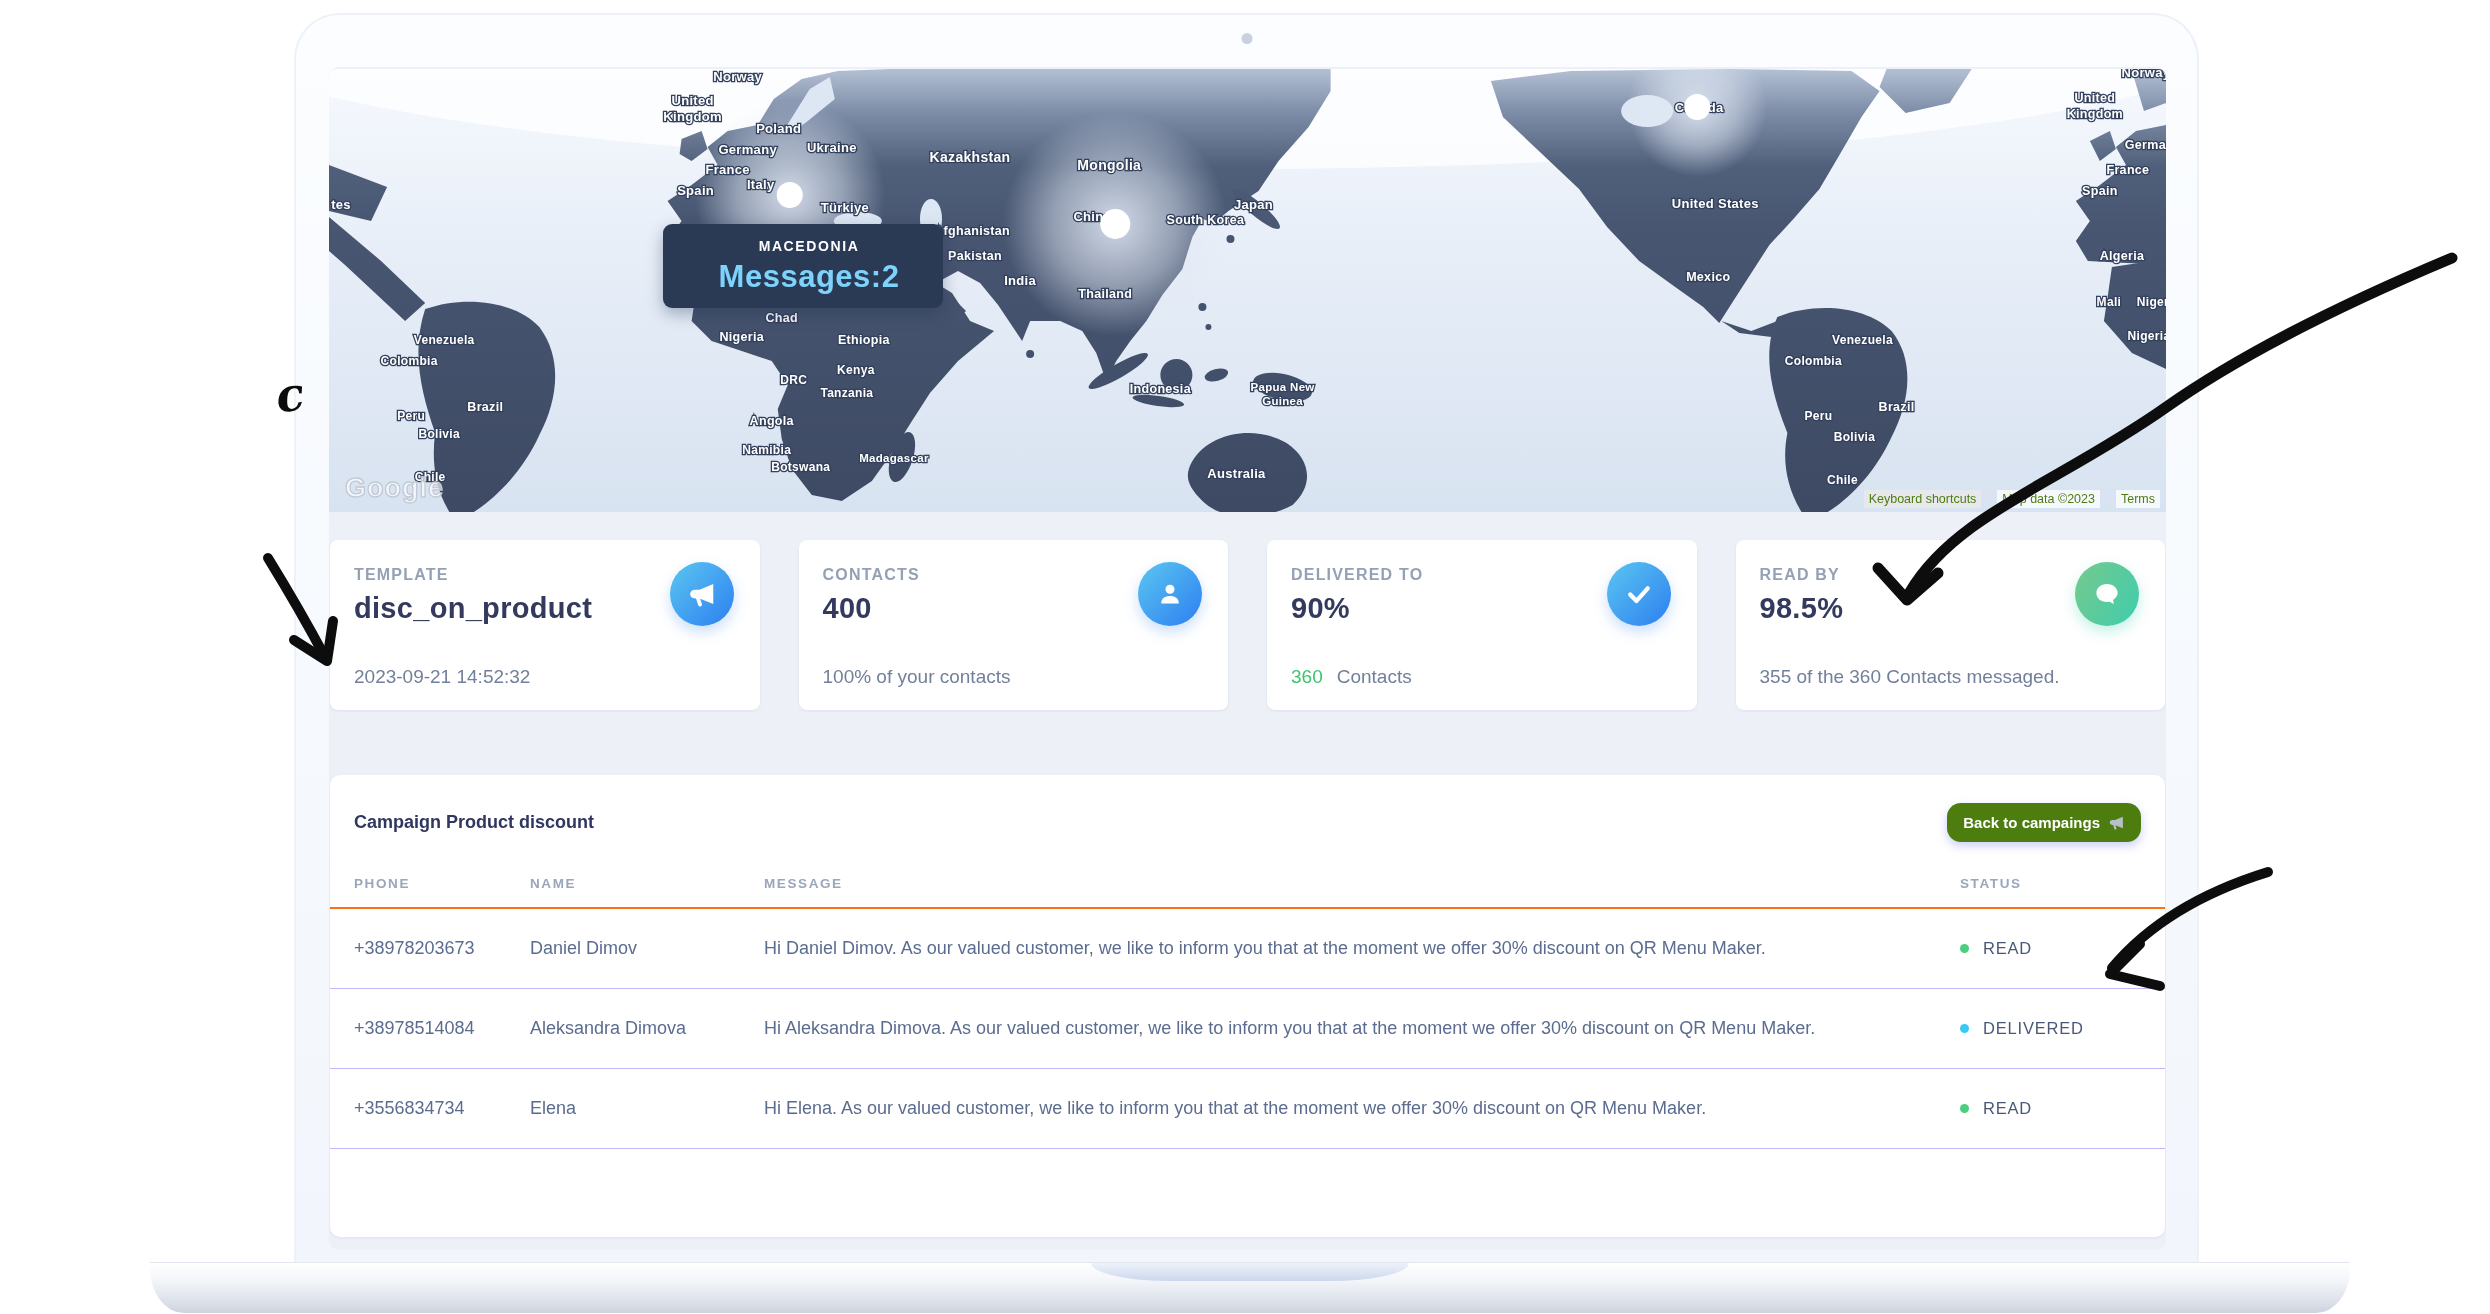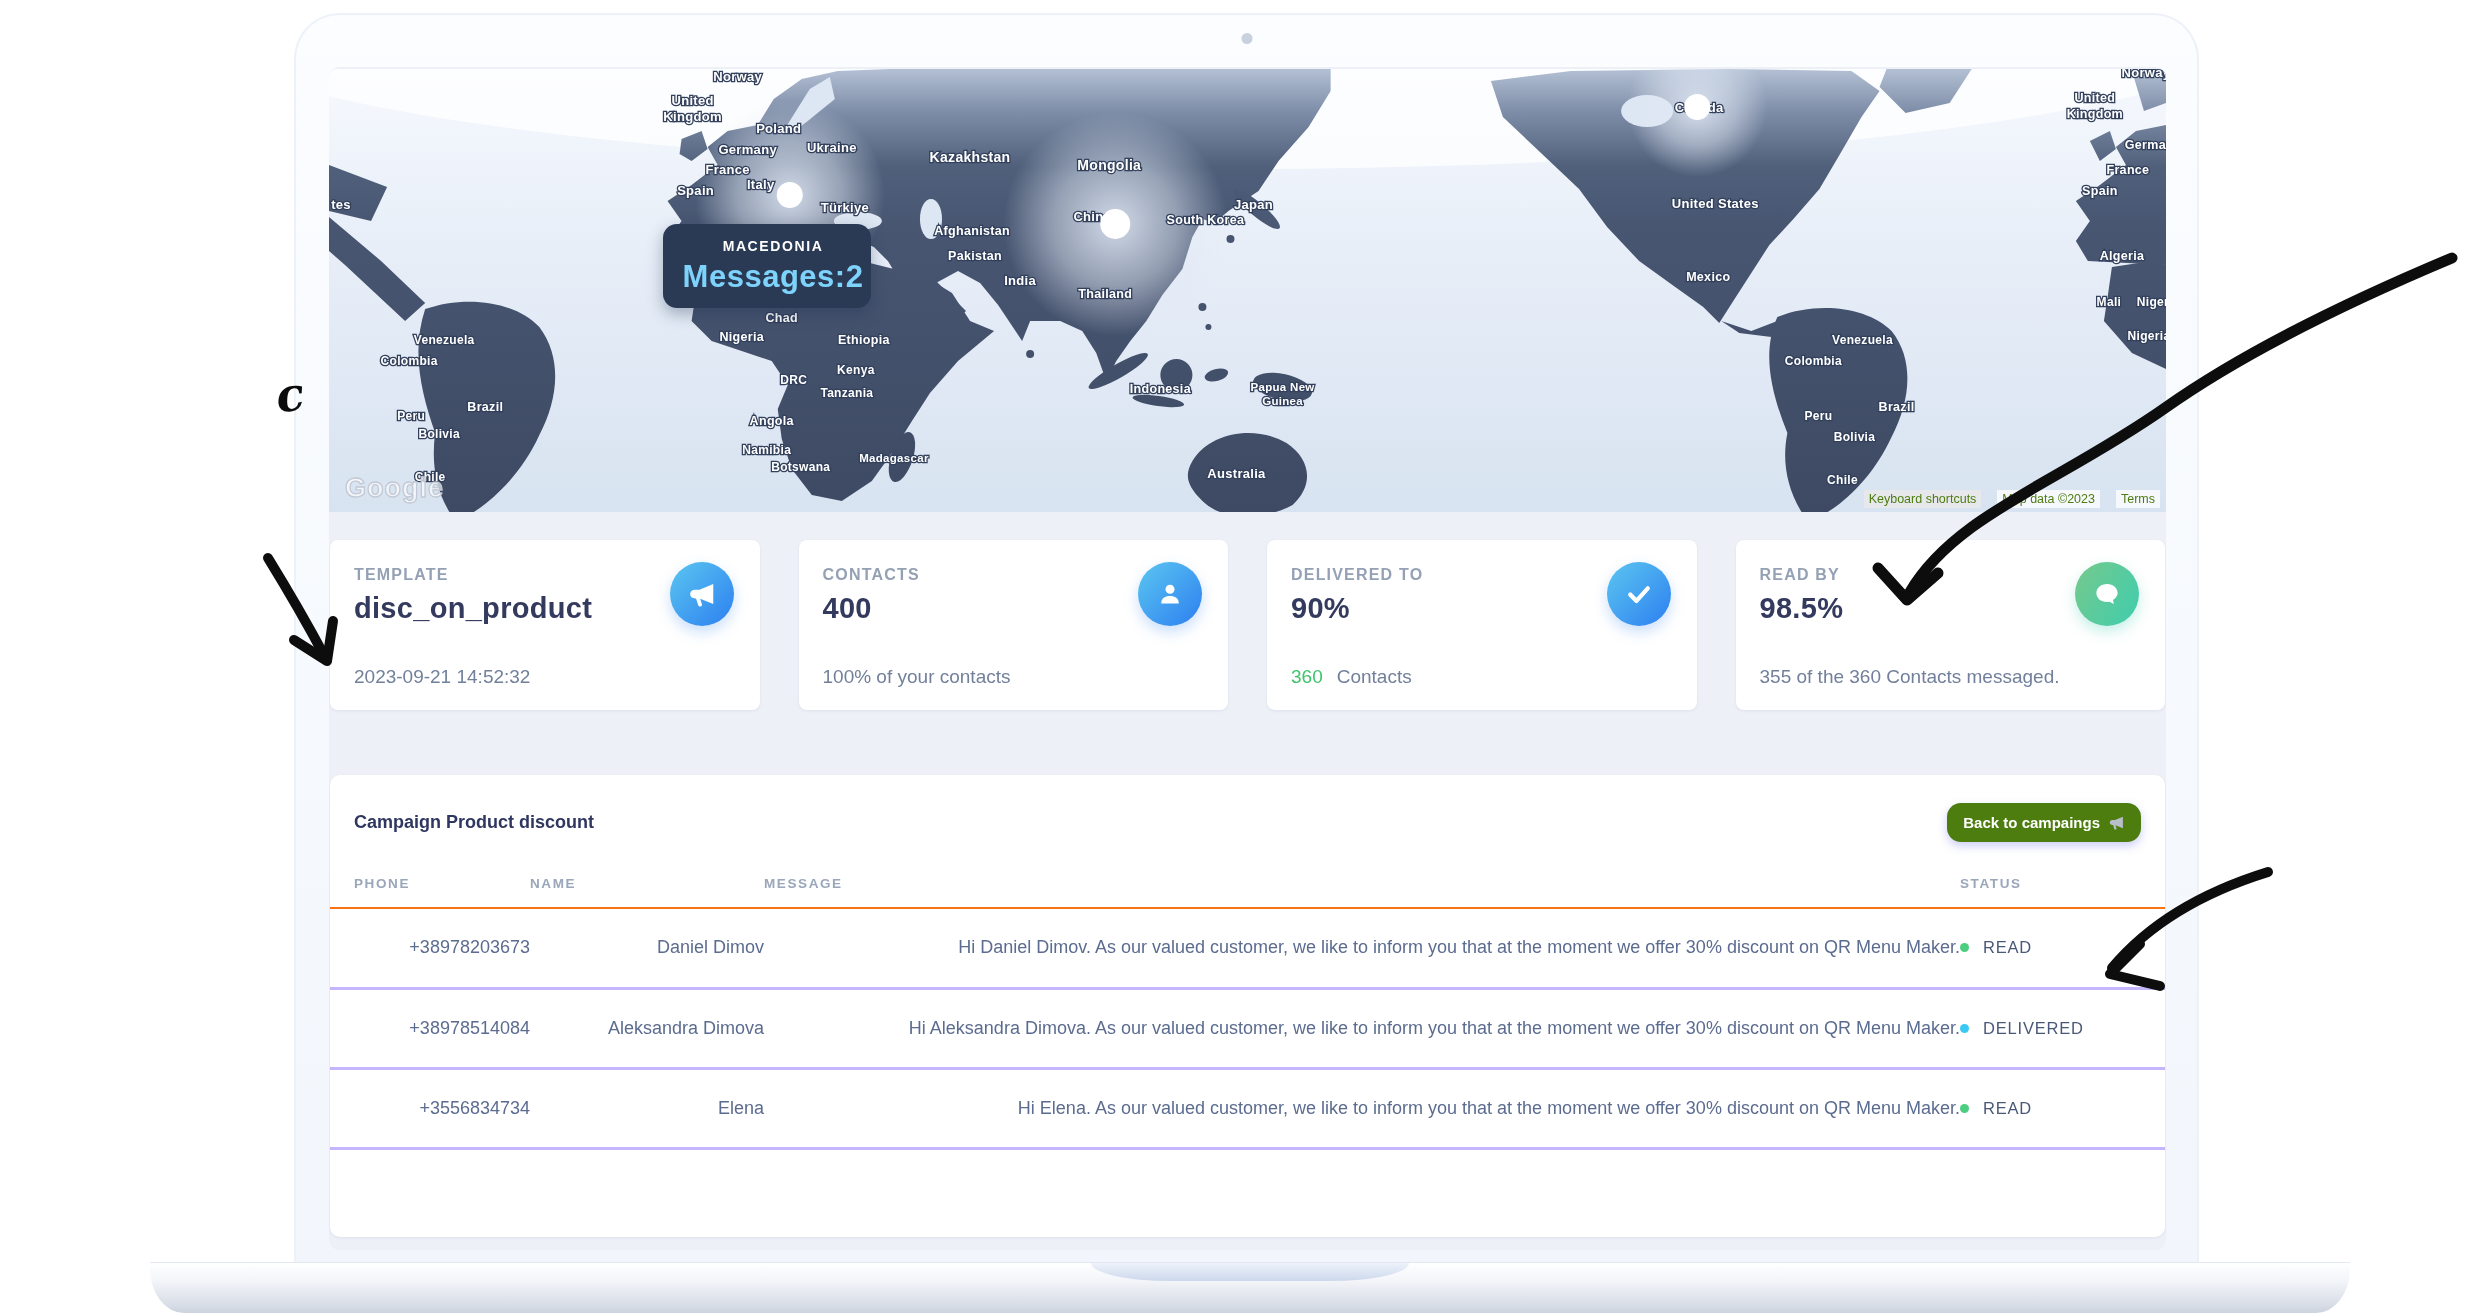--- a/index.html
+++ b/index.html
@@ -24,22 +24,22 @@
             background:linear-gradient(180deg,#eef2fb,#ccd8ec);
             border-radius:0 0 150px 150px / 0 0 34px 34px; }
 
   
   .map-wrap { position:relative; width:1837px; height:443px; margin-top:2px;
             border-radius:8px 8px 0 0; overflow:hidden; background:#e2eaf5; }
   .map-wrap svg.world { position:absolute; inset:0; }
   .maplabel { fill:#ffffff; stroke:#33405c; stroke-width:2.6px; paint-order:stroke;
             font-weight:bold; font-family:"Liberation Sans",sans-serif; letter-spacing:.3px;
             text-anchor:middle; }
-  .map-tooltip { position:absolute; left:334px; top:155px; width:208px; height:84px;
-            background:#2b3a54; border-radius:14px; box-shadow:0 6px 16px rgba(30,45,80,.35);
+  .map-tooltip { position:absolute; left:334px; top:155px; width:280px; height:84px;
+            background:#2b3a54; border-radius:9px; box-shadow:0 6px 16px rgba(30,45,80,.35);
             display:flex; flex-direction:column; align-items:center; justify-content:center; gap:5px;padding-left:12px; }
   .map-tooltip .tt-country { color:#fff; font-weight:bold; font-size:14px; letter-spacing:1.6px; }
   .map-tooltip .tt-msgs { color:#7dd3fc; font-weight:bold; font-size:31px; letter-spacing:.5px; }
   .google-logo { position:absolute; left:16px; bottom:8px; font-size:27px; font-weight:bold;
             color:rgba(255,255,255,.65); -webkit-text-stroke:1.3px #c3c9d4; letter-spacing:1px; }
   .map-attrib { position:absolute; right:6px; bottom:4px; display:flex; gap:16px; align-items:center;
             font-size:12.5px; color:#4d7c0f; }
   .map-attrib span { background:rgba(255,255,255,.75); padding:2px 5px; }
   .map-attrib .kb { background:#e6e8ec; }
 
@@ -69,21 +69,21 @@
   .back-btn { display:flex; align-items:center; gap:8px; background:#4d7c0f; color:#fff;
             border:none; font-family:inherit; font-size:15px; font-weight:bold;
             padding:11px 16px; border-radius:14px; cursor:pointer;
             box-shadow:0 4px 10px rgba(106,115,232,.35); }
   .back-btn svg { width:17px; height:17px; }
 
   table.msg-table { width:100%; border-collapse:collapse; table-layout:fixed; }
   .msg-table th { text-align:left; color:#9aa6ba; font-size:13.5px; letter-spacing:1.6px;
             font-weight:bold; padding:14px 0 16px 0; border-bottom:2px solid #f97316; }
   .msg-table td { color:#5c6c90; font-size:18px; padding:0; height:80px;
-            border-bottom:3px solid #c4b5fd; white-space:nowrap; overflow:hidden;text-align:right; }
+            border-bottom:1px solid #c4b5fd; white-space:nowrap; overflow:hidden; }
   .msg-table th:first-child, .msg-table td:first-child { padding-left:24px; }
   .status-cell { display:flex; align-items:center; gap:14px; }
   .status-dot { width:9px; height:9px; border-radius:50%; }
   .status-text { color:#4a5878; font-size:16.5px; letter-spacing:.8px; }
 
   
   .deco { position:absolute; inset:0; z-index:10; pointer-events:none; }
   .cursive-c { position:absolute; left:276px; top:368px; z-index:11;
             font-family:"DejaVu Serif",serif; font-style:italic; font-weight:bold;
             font-size:46px; color:#0b0b0b; transform:rotate(-8deg); }

